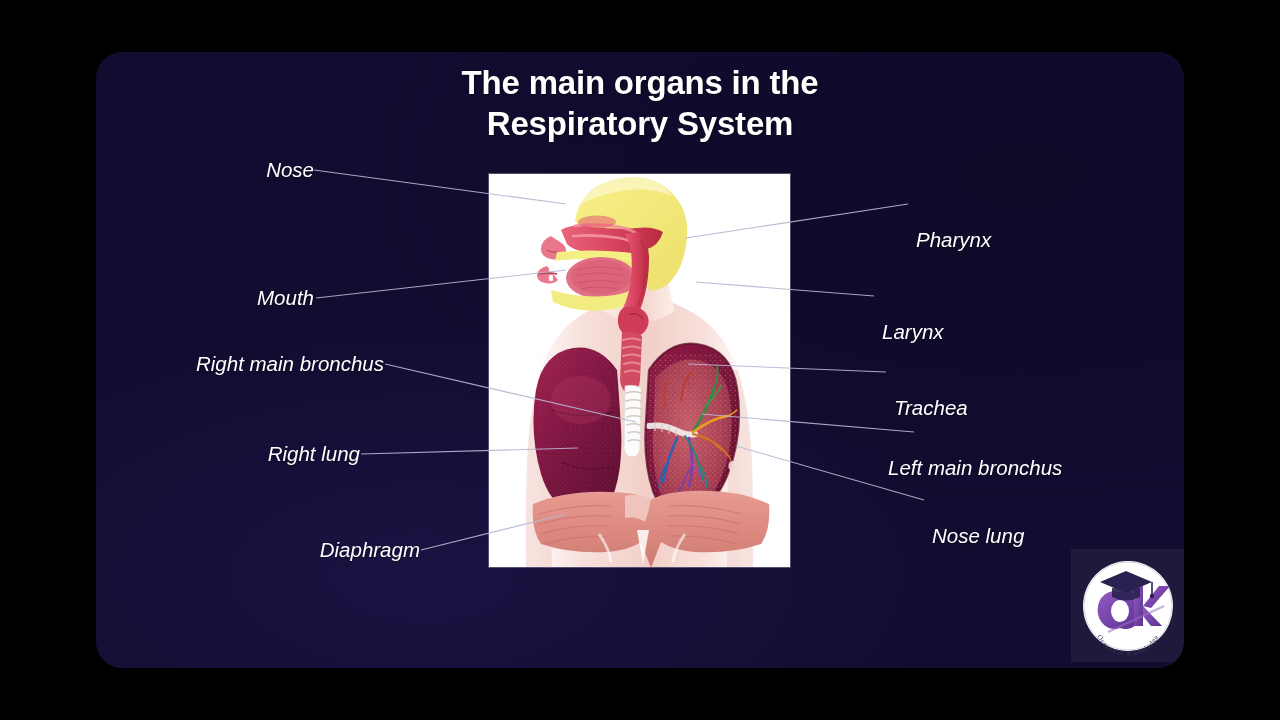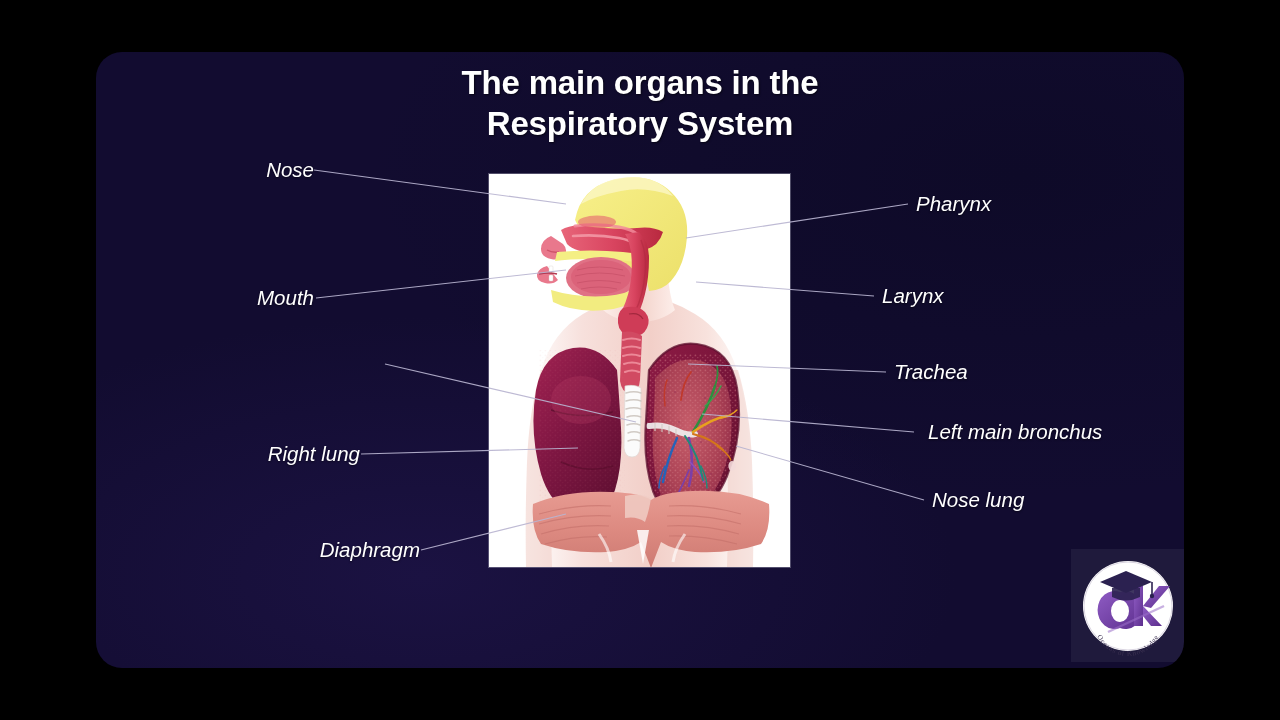--- a/index.html
+++ b/index.html
@@ -74,21 +74,21 @@
   
   .label {
     position: absolute;
     color: #ffffff;
     font-size: 20.5px;
     line-height: 24px;
     white-space: nowrap;
     text-shadow: 0 1px 2px rgba(0,0,0,0.5);
     font-style: italic;
   }
-  .label.right-side { text-align: left; }
+  .label.right-side { text-align: left; margin-top: 36px; }
   .label.left-side  { text-align: right; }
 
   
   #logo {
     position: absolute;
     left: 975px;
     top: 497px;
     width: 113px;
     height: 113px;
     background: rgba(255,255,255,0.06);
@@ -395,32 +395,33 @@
         <line x1="818" y1="380" x2="606" y2="362"></line>
 
         <line x1="828" y1="448" x2="640" y2="394"></line>
       </g>
     </svg>
 
     <div class="label left-side" style="left:52px; top:106px; width:166px;">Nose</div>
 
     <div class="label left-side" style="left:42px; top:234px; width:176px;">Mouth</div>
 
+    <div class="label left-side" style="left:22px; top:300px; width:266px;">Right main bronchus</div>
 
     <div class="label left-side" style="left:52px; top:390px; width:212px;">Right lung</div>
 
     <div class="label left-side" style="left:102px; top:486px; width:222px;">Diaphragm</div>
 
     <div class="label right-side" style="left:820px; top:140px;">Pharynx</div>
 
     <div class="label right-side" style="left:786px; top:232px;">Larynx</div>
 
     <div class="label right-side" style="left:798px; top:308px;text-align:center;">Trachea</div>
 
-    <div class="label right-side" style="left:832px; top:368px;">Left main bronchus</div>
+    <div class="label right-side" style="left:792px; top:368px;">Left main bronchus</div>
 
     <div class="label right-side" style="left:836px; top:436px;">Nose lung</div>
 
     <div id="logo">
       <svg viewBox="0 0 100 100" width="100" height="100" xmlns="http://www.w3.org/2000/svg">
         <defs>
           <linearGradient id="okPurple" x1="0" y1="0" x2="1" y2="1">
             <stop offset="0%" stop-color="#8f5cc4"></stop>
             <stop offset="100%" stop-color="#5d2f8e"></stop>
           </linearGradient>

